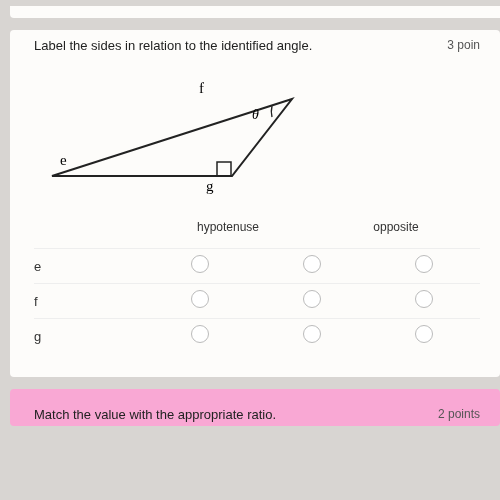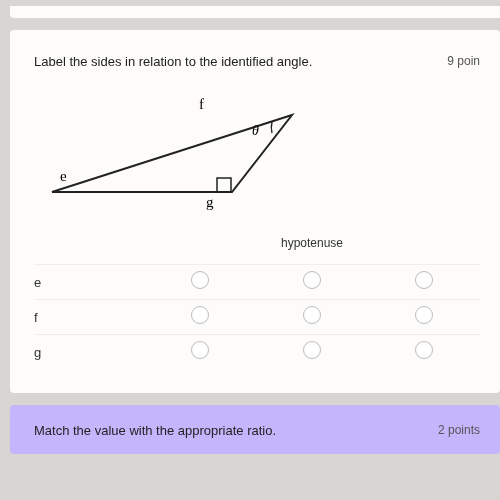--- a/index.html
+++ b/index.html
@@ -16,21 +16,21 @@
     }
     .stub-top {
       background: #fdfcfa;
       height: 12px;
       border-bottom-left-radius: 4px;
       margin-bottom: 12px;
     }
     .card {
       background: #fdfcfa;
       border-radius: 4px;
-      padding: 24px 20px 24px 24px;
+      padding: 8px 20px 24px 24px;
       margin-bottom: 12px;
     }
     .q-header {
       display: flex;
       justify-content: space-between;
       align-items: flex-start;
       margin-bottom: 26px;
     }
     .q-text {
       font-size: 13px;
@@ -76,54 +76,55 @@
     .radio {
       width: 18px;
       height: 18px;
       border: 1.5px solid #bbb;
       border-radius: 50%;
       display: inline-block;
       background: #fff;
       cursor: pointer;
     }
     .card2 {
-      background: #c4b5fd;
+      background: #f9a8d4;
       border-radius: 4px;
-      padding: 18px 20px 16px 24px;
+      padding: 18px 20px 4px 24px;
     }
     .card2 .q-header { margin-bottom: 0; }
   </style>
 </head>
 <body>
 
 <div class="outer-wrap">
   <div class="stub-top"></div>
 
   <div class="card">
     <div class="q-header">
       <div class="q-text">Label the sides in relation to the identified angle.</div>
-      <div class="pts">9 poin</div>
+      <div class="pts">3 poin</div>
     </div>
 
     <div class="triangle">
       <svg width="270" height="115">
         <polygon points="18,97 258,20 198,97" fill="#fdfcfa" stroke="#222" stroke-width="2"></polygon>
         <rect x="183" y="83" width="14" height="14" fill="none" stroke="#222" stroke-width="1.5"></rect>
         <path d="M 238 27 A 22 22 0 0 0 238 38" fill="none" stroke="#222" stroke-width="1.4"></path>
         <text x="165" y="14" font-size="15" font-family="serif">f</text>
         <text x="218" y="40" font-size="14" font-style="italic" font-family="serif">θ</text>
         <text x="26" y="86" font-size="15" font-family="serif">e</text>
         <text x="172" y="112" font-size="15" font-family="serif">g</text>
       </svg>
     </div>
 
     <div class="matrix">
       <div class="matrix-head">
         <div class="row-label"></div>
         <div class="col">hypotenuse</div>
+        <div class="col">opposite</div>
       </div>
 
       <div class="matrix-row">
         <div class="row-label">e</div>
         <div class="col"><span class="radio"></span></div>
         <div class="col"><span class="radio"></span></div>
         <div class="col"><span class="radio"></span></div>
       </div>
 
       <div class="matrix-row">

